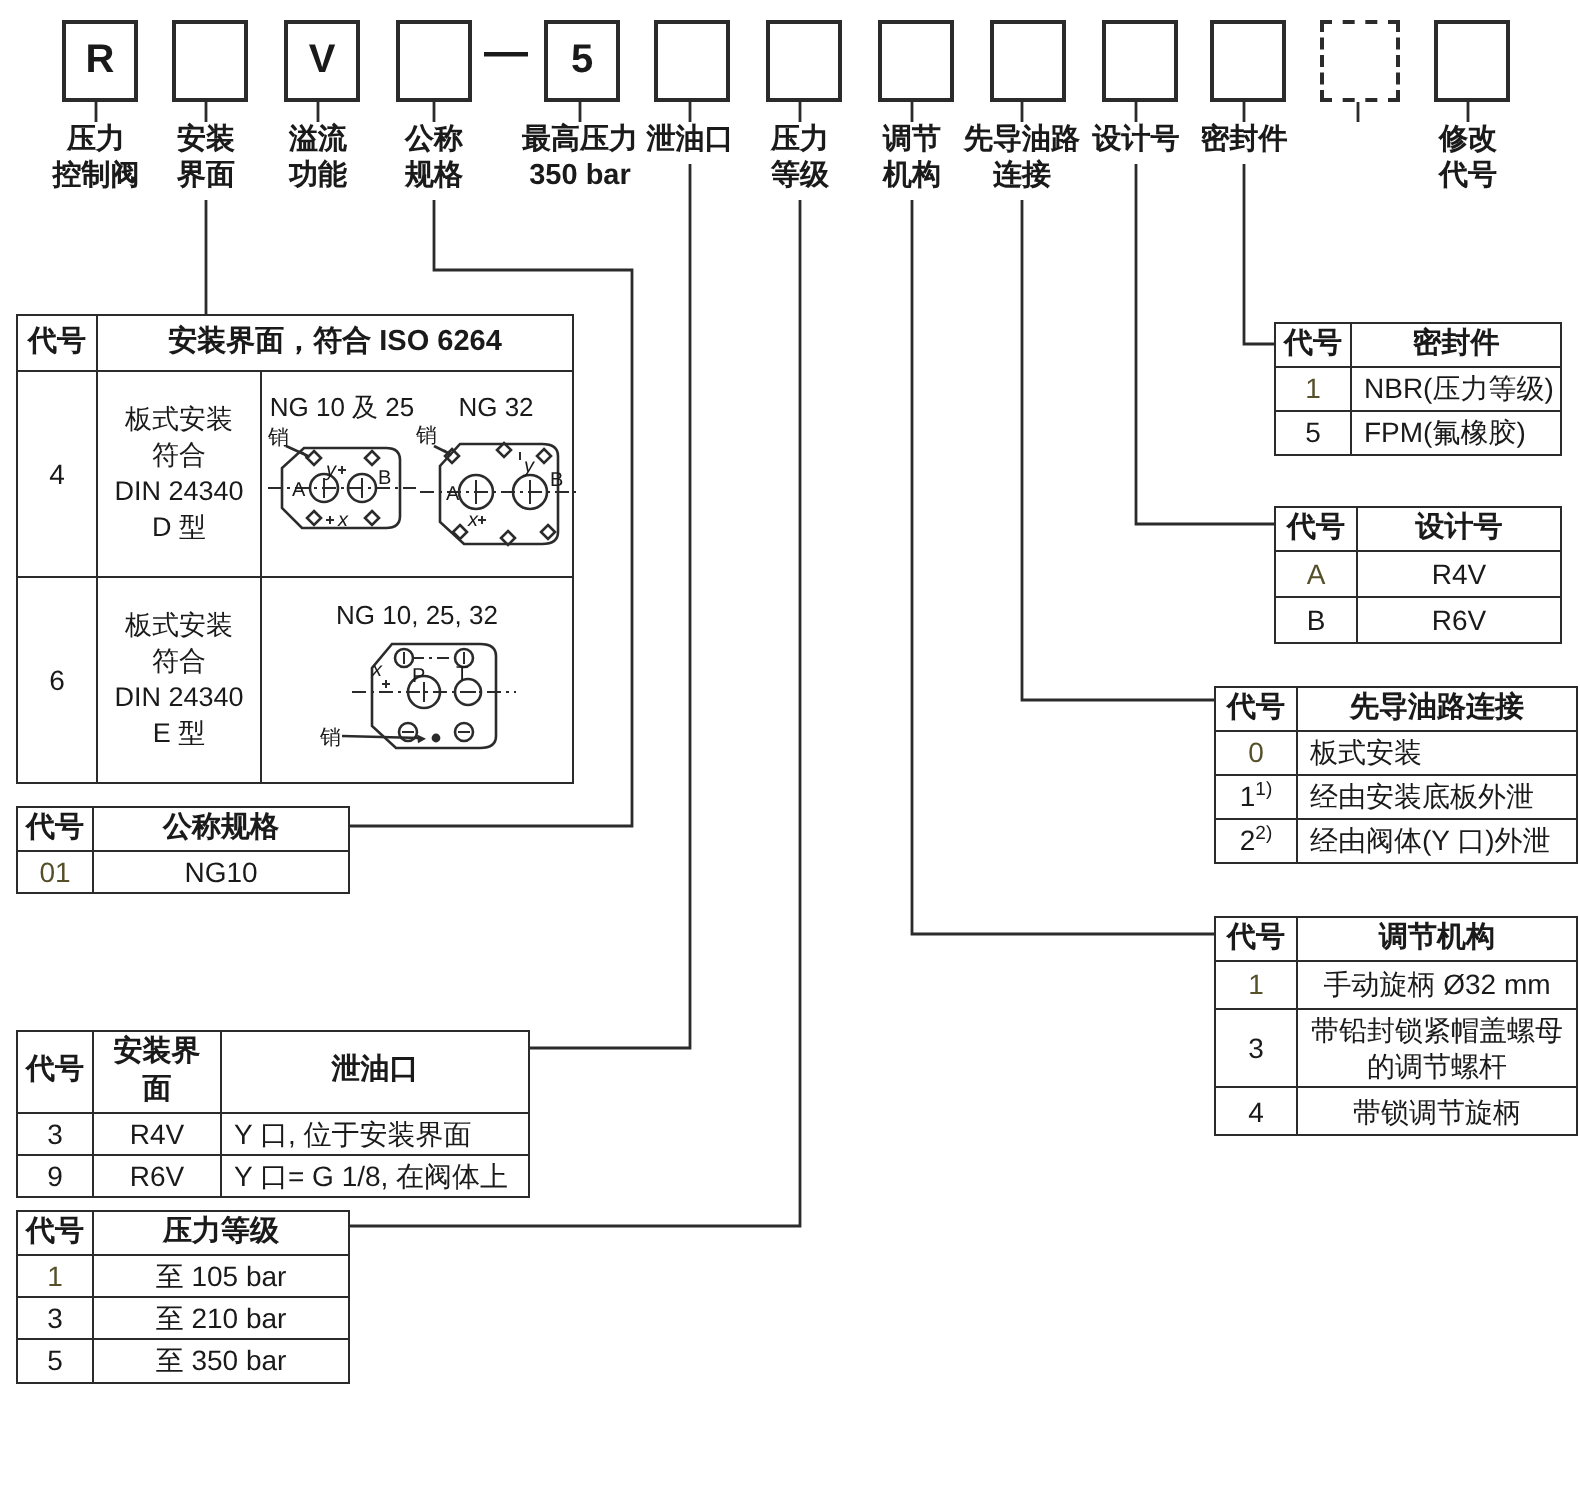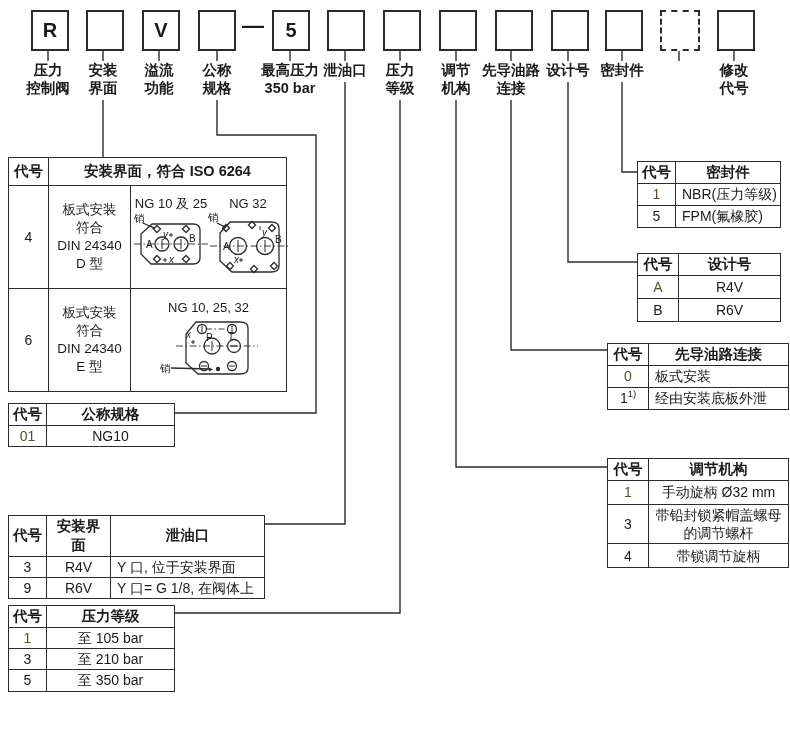--- a/index.html
+++ b/index.html
@@ -387,20 +387,24 @@
           <th>先导油路连接</th>
         </tr>
     <tr style="height:22px">
           <td><span class="olive">0</span></td>
           <td class="left">板式安装</td>
         </tr>
     <tr style="height:22px">
           <td><span>1</span><sup>1)</sup></td>
           <td class="left">经由安装底板外泄</td>
         </tr>
+    <tr style="height:22px">
+          <td><span>2</span><sup>2)</sup></td>
+          <td class="left">经由阀体(Y 口)外泄</td>
+        </tr>
   </tbody>
     </table>
 
   <table id="t-adjust">
     <colgroup>
         <col style="width:41px">
         <col style="width:140px">
       </colgroup>
     <tbody>
         <tr style="height:20px">

